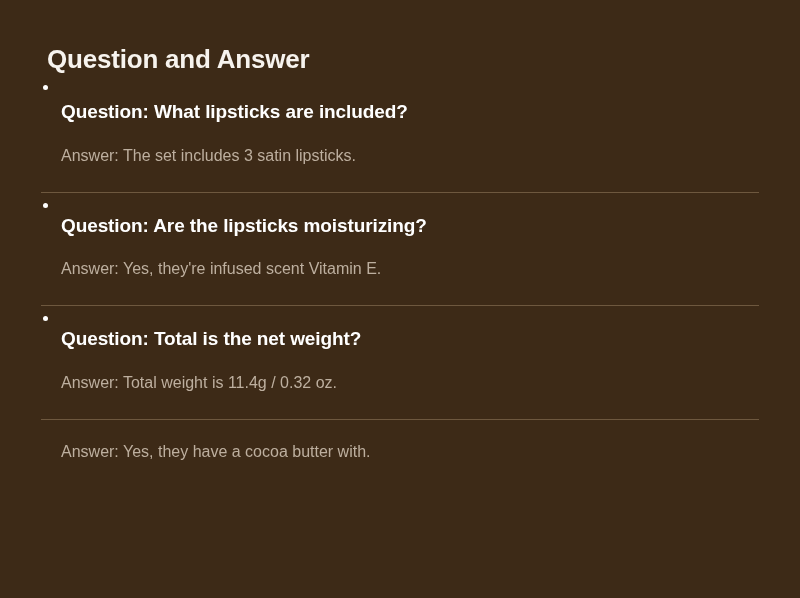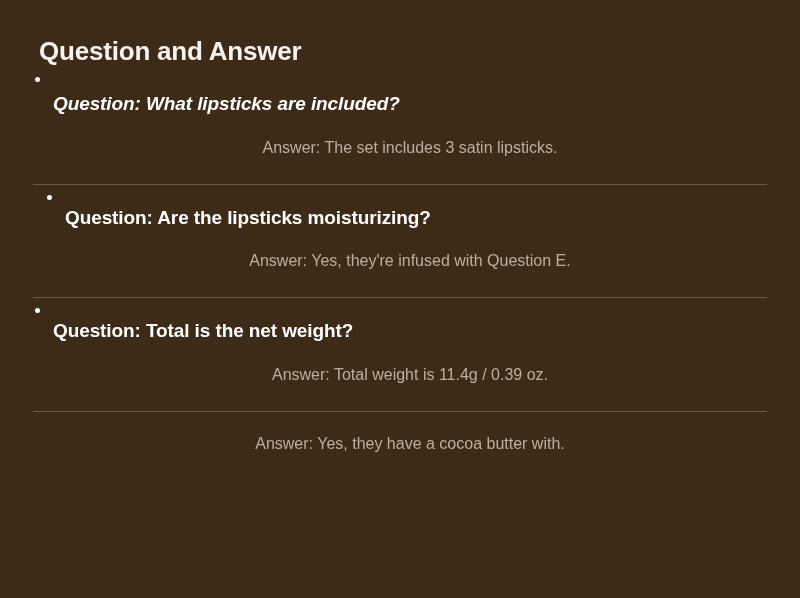--- a/index.html
+++ b/index.html
@@ -12,21 +12,21 @@
     height: 598px;
     background: #3d2a17;
     font-family: "Liberation Sans", "DejaVu Sans", sans-serif;
     overflow: hidden;
     -webkit-font-smoothing: antialiased;
   }
   .panel {
     width: 800px;
     height: 480px;
     box-sizing: border-box;
-    padding: 8px;
+    padding: 16px;
     position: relative;
   }
   .page-title {
     color: #f7f3ee;
     font-size: 26px;
     font-weight: bold;
     letter-spacing: -0.2px;
     margin: 0;
     padding: 28px 0 0 31px;
     line-height: 1.2;
@@ -60,25 +60,24 @@
     border-radius: 50%;
     background: #ffffff;
   }
   .qa-item .answer {
     color: #bdaf9f;
     font-size: 16px;
     font-weight: normal;
     line-height: 1.3;
     margin: 0;
     padding: 0 0 0 45px;
-    text-align: center;
   }
-  .qa-item-0 .question { padding-top: 25px; font-style: italic; }
+  .qa-item-0 .question { padding-top: 25px; }
   .qa-item-0 .answer { padding-top: 22px; }
-  .qa-item-1 .question { padding-top: 21px; margin-left: 12px; }
+  .qa-item-1 .question { padding-top: 21px; }
   .qa-item-1 .answer { padding-top: 22px; }
   .qa-item-2 .question { padding-top: 21px; }
   .qa-item-2 .answer { padding-top: 22px; }
   .qa-item-3 .question { padding-top: 21px; }
   .qa-item-3 .answer { padding-top: 22px; }
   .qa-divider {
     height: 1px;
     background: #6e583f;
     margin: 25px 25px 0 25px;
     border: 0;
@@ -103,31 +102,31 @@
       <div class="answer">Answer: The set includes 3 satin lipsticks.</div>
     </li>
 
     <hr class="qa-divider">
 
     <li class="qa-item qa-item-1">
       <div class="question">
         <span class="bullet-marker"></span>
         <span>Question: Are the lipsticks moisturizing?</span>
       </div>
-      <div class="answer">Answer: Yes, they're infused with Question E.</div>
+      <div class="answer">Answer: Yes, they're infused scent Vitamin E.</div>
     </li>
 
     <hr class="qa-divider">
 
     <li class="qa-item qa-item-2">
       <div class="question">
         <span class="bullet-marker"></span>
         <span>Question: Total is the net weight?</span>
       </div>
-      <div class="answer">Answer: Total weight is 11.4g / 0.39 oz.</div>
+      <div class="answer">Answer: Total weight is 11.4g / 0.32 oz.</div>
     </li>
 
     <hr class="qa-divider">
 
     <li class="qa-item qa-item-3">
       <div class="answer">Answer: Yes, they have a cocoa butter with.</div>
     </li>
 
   </ul>
 </div>

